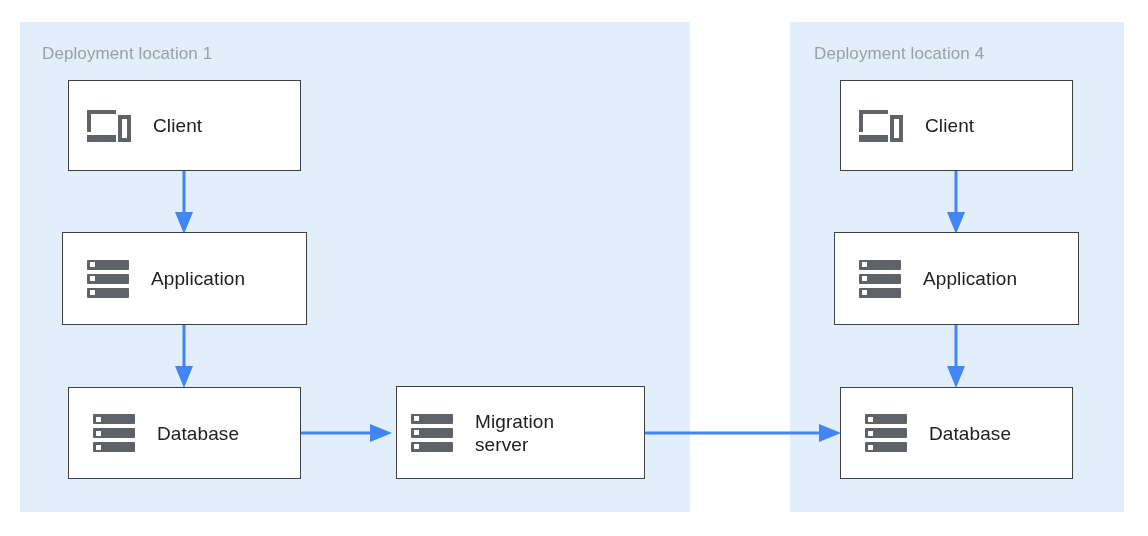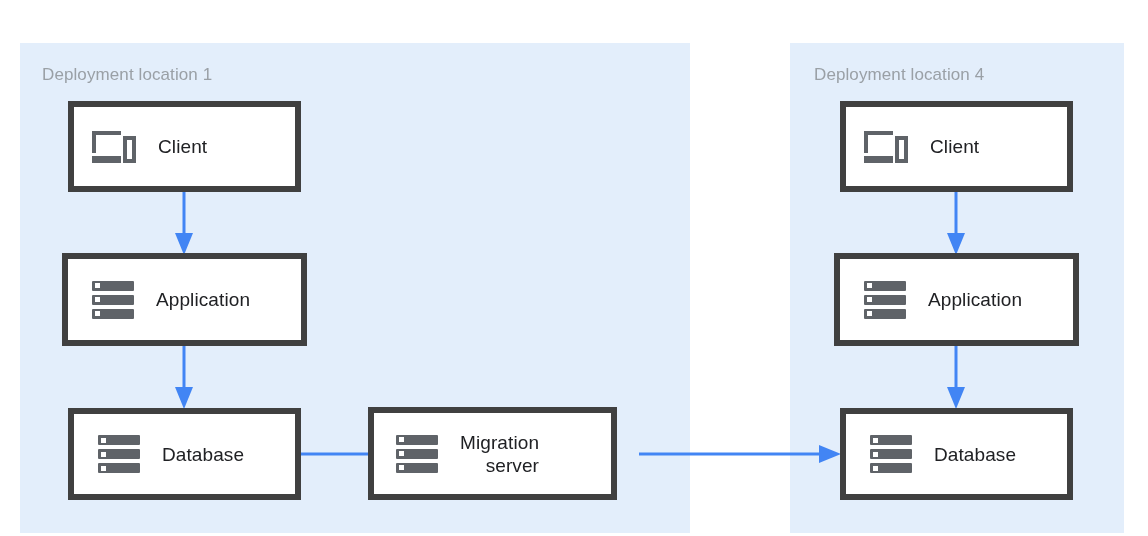--- a/index.html
+++ b/index.html
@@ -1,45 +1,45 @@
 <!DOCTYPE html>
 <html><head>
 <meta charset="utf-8">
 <style>
   html,body{margin:0;padding:0;background:#ffffff;}
   body{width:1148px;height:536px;position:relative;overflow:hidden;
        font-family:"Liberation Sans","DejaVu Sans",sans-serif;}
 
-  .canvas{position:absolute;left:0;top:0;width:1148px;height:432px;margin-top:21px;}
+  .canvas{position:absolute;left:0;top:0;width:1148px;height:432px;}
 
   
   .zone{position:absolute;background:#e3eefb;}
   #zone-left{left:20px;top:22px;width:670px;height:490px;}
   #zone-right{left:790px;top:22px;width:334px;height:490px;}
 
   .zone-title{position:absolute;color:#9aa0a6;font-size:17px;
               line-height:20px;letter-spacing:.1px;white-space:nowrap;}
   #zone-left .zone-title{left:22px;top:22px;}
   #zone-right .zone-title{left:24px;top:22px;}
 
   
-  .node{position:absolute;background:#ffffff;border:6px solid #404040;
-        box-sizing:border-box;display:flex;align-items:center;text-align:right;}
+  .node{position:absolute;background:#ffffff;border:1px solid #404040;
+        box-sizing:border-box;display:flex;align-items:center;}
   .node .ico{flex:0 0 auto;display:block;}
   .node .lbl{font-size:19px;color:#202124;line-height:23px;
              letter-spacing:.1px;white-space:pre-line;}
 
   
   #n-client-1   {left:68px; top:80px;  width:233px;height:91px;padding-left:18px;}
   #n-client-1 .lbl{margin-left:22px;}
   #n-app-1      {left:62px; top:232px; width:245px;height:93px;padding-left:24px;}
   #n-app-1 .lbl{margin-left:22px;}
   #n-db-1       {left:68px; top:387px; width:233px;height:92px;padding-left:24px;}
   #n-db-1 .lbl{margin-left:22px;}
-  #n-migration  {left:368px;top:386px; width:249px;height:93px;padding-left:22px;}
+  #n-migration  {left:396px;top:386px; width:249px;height:93px;padding-left:14px;}
   #n-migration .lbl{margin-left:22px;}
 
   
   #n-client-2   {left:840px;top:80px;  width:233px;height:91px;padding-left:18px;}
   #n-client-2 .lbl{margin-left:22px;}
   #n-app-2      {left:834px;top:232px; width:245px;height:93px;padding-left:24px;}
   #n-app-2 .lbl{margin-left:22px;}
   #n-db-2       {left:840px;top:387px; width:233px;height:92px;padding-left:24px;}
   #n-db-2 .lbl{margin-left:22px;}
 

